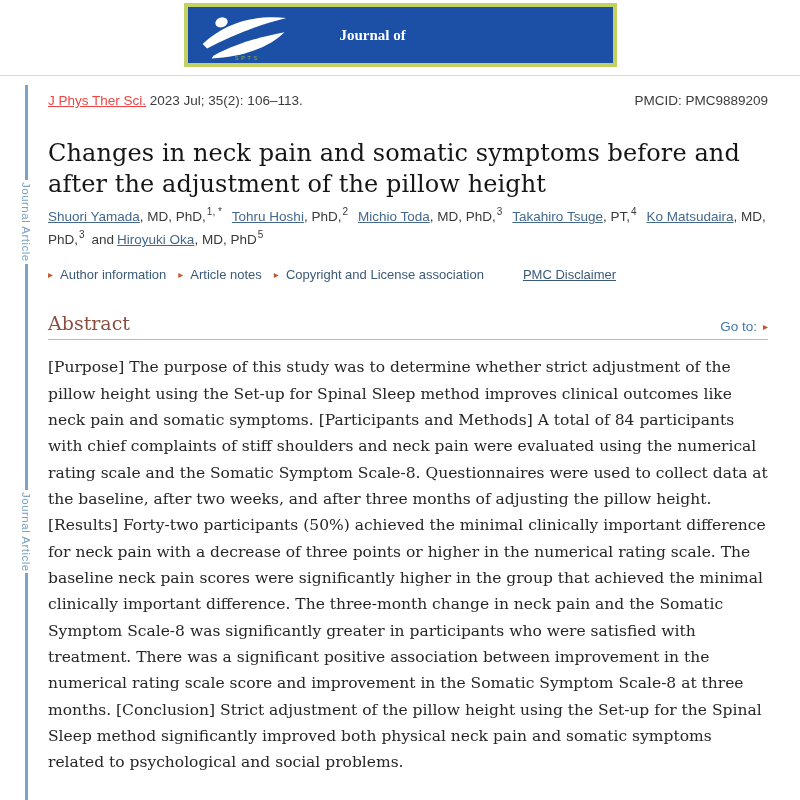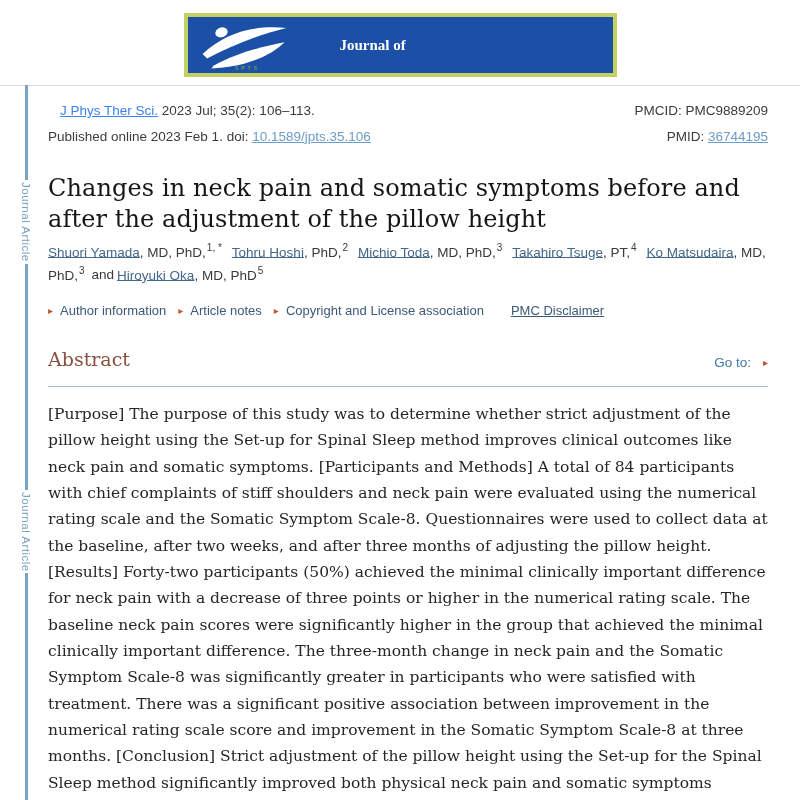--- a/index.html
+++ b/index.html
@@ -1,21 +1,21 @@
 <!DOCTYPE html>
 <html><head>
 <meta charset="utf-8">
 <style>
   * { margin:0; padding:0; box-sizing:border-box; }
   html,body { width:800px; height:800px; overflow:hidden; background:#fff;
               font-family:"Liberation Sans", sans-serif; }
   .page { position:relative; width:800px; height:800px; background:#fff; }
 
   
-  .banner-wrap { display:flex; justify-content:center; padding-top:13px; }
+  .banner-wrap { display:flex; justify-content:center; padding-top:3px; }
   .banner { width:433px; height:64px; background:#1b50a6; border:4px solid #c3d162;
             display:flex; align-items:center; cursor:pointer; }
   .banner svg { margin-left:10px; flex:none; }
   .banner-text { flex:1; text-align:left; padding-left:4px;
                  font-family:"Liberation Serif", serif; font-weight:bold; }
   .journal-of { color:#fff; font-size:15px; margin-left:46px; line-height:1.1; }
   .journal-name { font-size:25px; line-height:1.1; color:#fff; margin-left:0px; letter-spacing:0.5px;}
   .journal-name .accent { color:#9ab636; }
 
   .top-rule { border:none; border-top:1px solid #d9d9d9; margin-top:8px; }
@@ -27,45 +27,45 @@
   .seg1 { height:95px; } .seg2 { height:226px; } .seg3 { flex:1; }
   .rail-text { writing-mode:vertical-rl; color:#7ca3c3; font-size:11.5px;
                letter-spacing:0.5px; padding:2px 0; white-space:nowrap; }
 
   
   main { margin:0 32px 0 48px; padding-top:12px; }
 
   .cite-row { display:flex; justify-content:space-between; font-size:13.5px;
               color:#3c3c3c; line-height:1.9; }
   a { text-decoration:underline; cursor:pointer; }
-  .lnk-journal { color:#3b82f6;margin-left:12px; }
+  .lnk-journal { color:#ef4444; }
   .lnk-blue { color:#6d9cc6; }
 
   .article-title { font-family:"DejaVu Serif","Liberation Serif",serif;
                    font-weight:500; font-size:24px; line-height:1.3; color:#161616;
                    margin-top:24px; letter-spacing:0.1px; }
 
   .authors { margin-top:4px; font-size:13.5px; color:#3a3a3a; line-height:1.6; }
   .authors a { color:#44688c; text-decoration:underline; }
   .authors sup { font-size:10px; margin-left:1px; margin-right:7px; }
   .author-after { margin-right:3px; }
 
   .meta-links { margin-top:17px; display:flex; align-items:center; font-size:13px; }
   .meta-item { display:flex; align-items:center; margin-right:12px; cursor:pointer; }
   .tri { color:#bf5b33; font-size:10px; margin-right:7px; }
   .meta-item a { color:#3b5a78; text-decoration:none;text-align:center; }
-  .lnk-disclaimer { color:#3b5a78; margin-left:15px; text-decoration:underline;text-align:center; }
+  .lnk-disclaimer { color:#3b5a78; margin-left:27px; text-decoration:underline;text-align:center; }
 
   .abstract { margin-top:30px; }
   .abstract-head { display:flex; justify-content:space-between; align-items:flex-end;
-                   border-bottom:1px solid #aebfd0; padding-bottom:16px; }
+                   border-bottom:1px solid #aebfd0; padding-bottom:5px; }
   .abstract-head h2 { font-family:"DejaVu Serif","Liberation Serif",serif;
                       font-weight:400; font-size:19px; color:#8a4f3e; }
   .goto { font-size:13.5px; color:#4377a5; text-decoration:none;
-          display:flex; align-items:center;gap:6px; }
+          display:flex; align-items:center; }
   .goto .tri { margin:0 0 0 6px; color:#c0512b; }
 
   .abstract-body { margin-top:14px; font-family:"DejaVu Serif","Liberation Serif",serif;
                    font-size:15.5px; line-height:1.7; color:#262626; }
 </style>
 </head>
 <body>
 
 <div class="page">
 
@@ -98,30 +98,20 @@
     <div class="cite-row">
       <div>
         <a class="lnk-journal">J Phys Ther Sci.</a>
         <span>2023 Jul; 35(2): 106–113.</span>
       </div>
       <div>
         <span>PMCID:</span>
         <span>PMC9889209</span>
       </div>
     </div>
-    <div class="cite-row">
-      <div>
-        <span>Published online 2023 Feb 1. doi:</span>
-        <a class="lnk-blue">10.1589/jpts.35.106</a>
-      </div>
-      <div>
-        <span>PMID:</span>
-        <a class="lnk-blue">36744195</a>
-      </div>
-    </div>
 
     <h1 class="article-title">Changes in neck pain and somatic symptoms before and after the adjustment of the pillow height</h1>
 
     <p class="authors"><a>Shuori Yamada</a><span>, MD, PhD,</span><sup>1, *</sup><span class="author-after"></span><a>Tohru Hoshi</a><span>, PhD,</span><sup>2</sup><span class="author-after"></span><a>Michio Toda</a><span>, MD, PhD,</span><sup>3</sup><span class="author-after"></span><a>Takahiro Tsuge</a><span>, PT,</span><sup>4</sup><span class="author-after"></span><a>Ko Matsudaira</a><span>, MD, PhD,</span><sup>3</sup><span class="author-after">and</span><a>Hiroyuki Oka</a><span>, MD, PhD</span><sup>5</sup></p>
 
     <div class="meta-links">
       <span class="meta-item">
         <span class="tri">▸</span>
         <a>Author information</a>
       </span>

